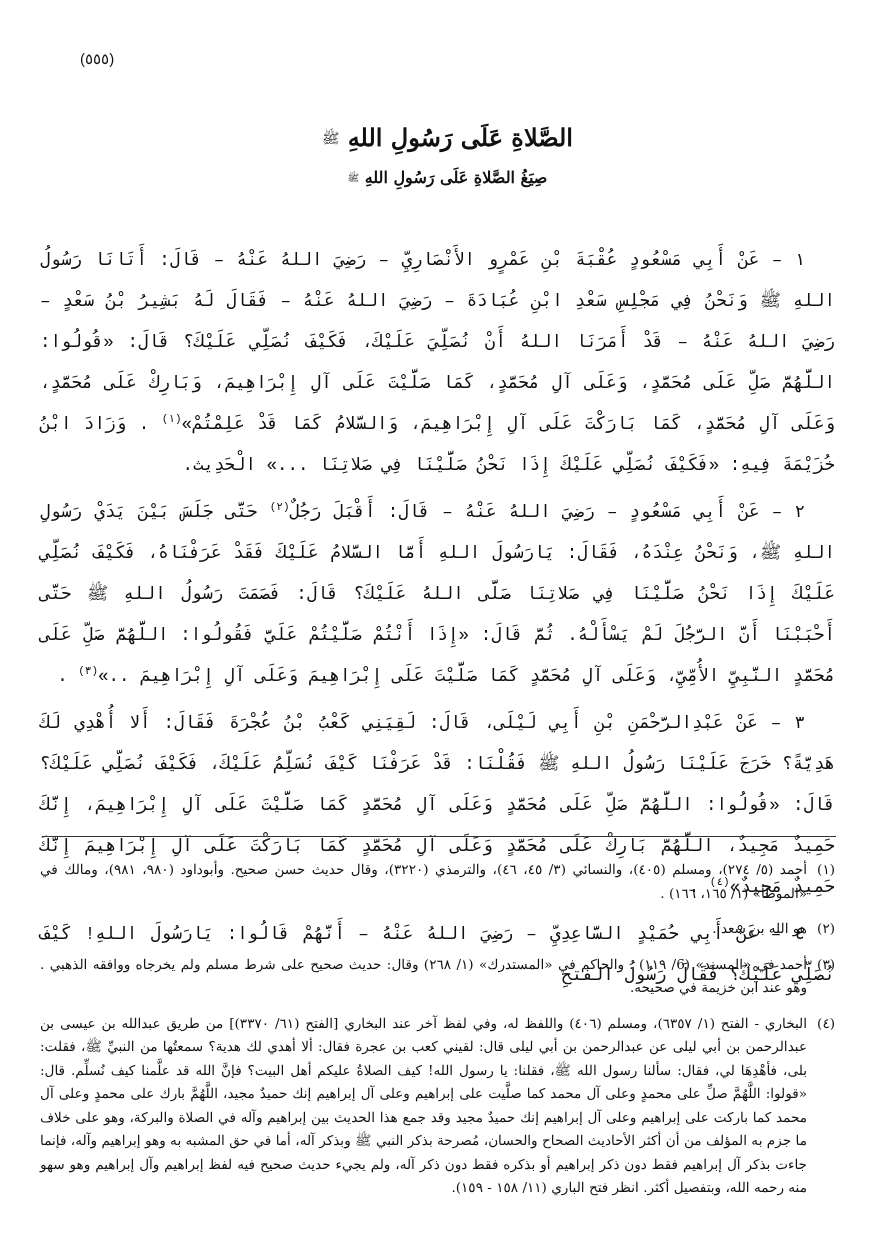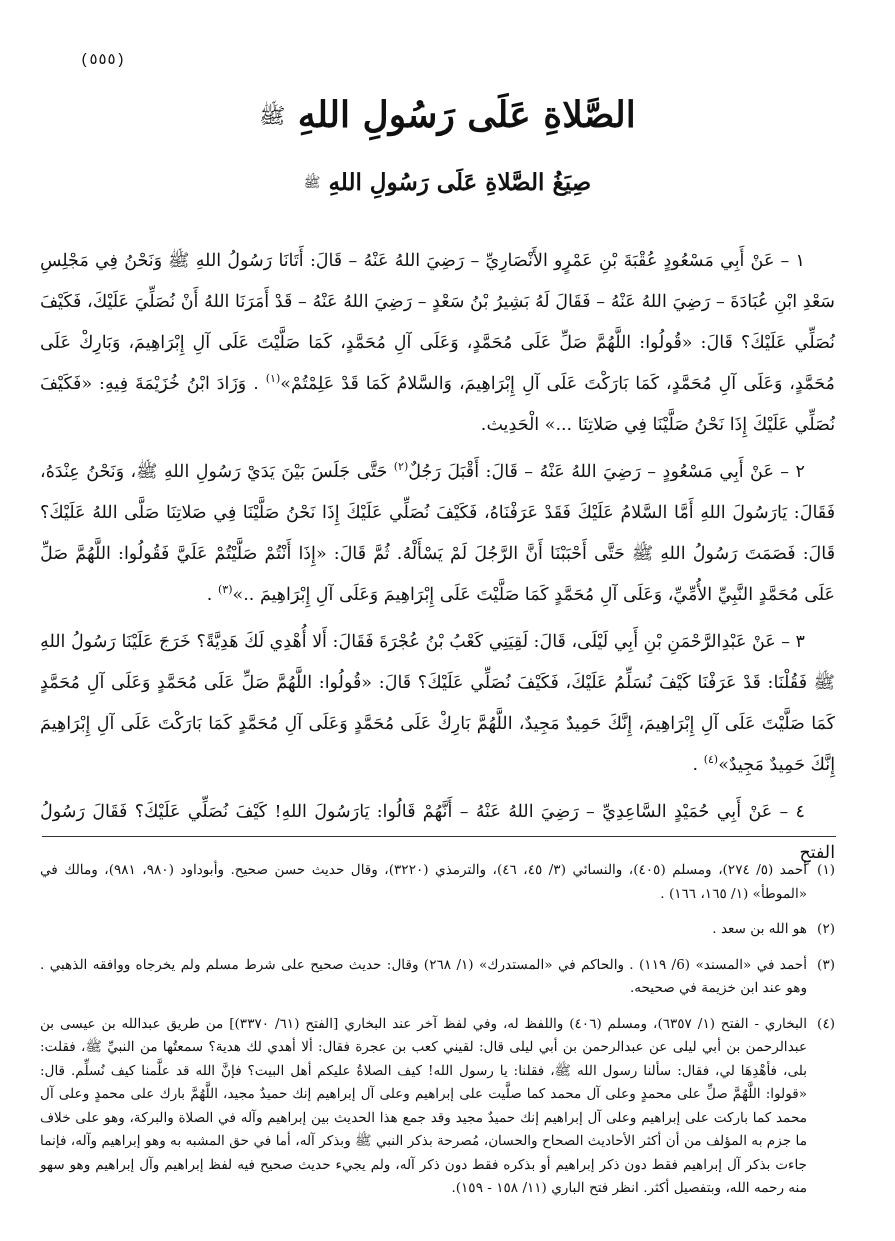--- a/index.html
+++ b/index.html
@@ -2,35 +2,35 @@
 <html lang="ar" dir="rtl"><head>
 <meta charset="utf-8">
 <style>
   html, body { margin: 0; padding: 0; background: #ffffff; }
   body {
     width: 895px; height: 1241px; position: relative; overflow: hidden;
     font-family: "DejaVu Serif", "Liberation Serif", serif; color: #111;
   }
   .page-number {
     position: absolute; top: 50px; left: 80px; direction: ltr;
-    font-size: 15px; font-family: Liberation Mono, monospace; letter-spacing: 1px;
+    font-size: 15px; font-family: Liberation Sans, sans-serif; letter-spacing: 1px;
   }
   .title {
     position: absolute; left: 0; right: 0; text-align: center;
     font-weight: bold; direction: rtl;
   }
-  .title-1 { top: 93px; font-size: 36px; }
-  .title-2 { top: 168px; font-size: 23px; }
+  .title-1 { top: 123px; font-size: 24px; }
+  .title-2 { top: 168px; font-size: 16px; }
   .saw { font-size: 0.6em; vertical-align: middle; font-weight: normal; }
   .main-text {
     position: absolute; top: 240px; left: 40px; width: 795px;
     direction: rtl; text-align: justify; text-align-last: right;
     font-size: 17.5px; line-height: 41px;
   }
-  .hadith { margin: 0; text-indent: 30px; }
+  .hadith { margin: 0; text-indent: 30px; font-family: Liberation Mono, monospace; }
   .hadith + .hadith { margin-top: 6px; }
   .fn-ref { font-size: 11px; vertical-align: super; line-height: 0; }
   .separator {
     position: absolute; top: 836px; left: 42px; width: 794px; height: 0;
     border-top: 1.4px solid #333;
   }
   .footnotes {
     position: absolute; top: 846px; left: 40px; width: 795px;
     direction: rtl; text-align: justify; text-align-last: right;
     font-size: 13.6px; line-height: 23.5px;

